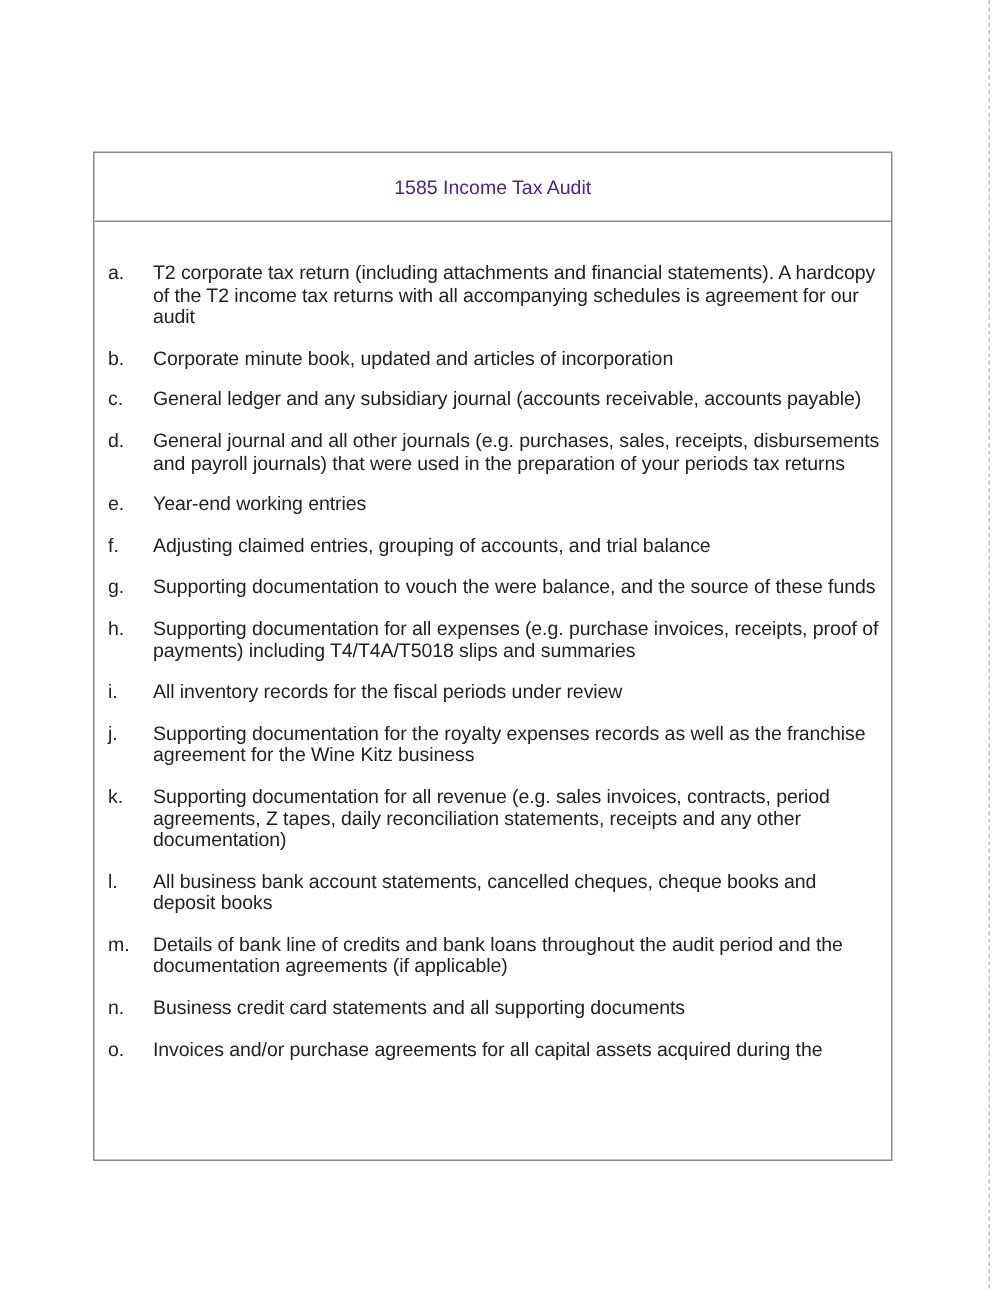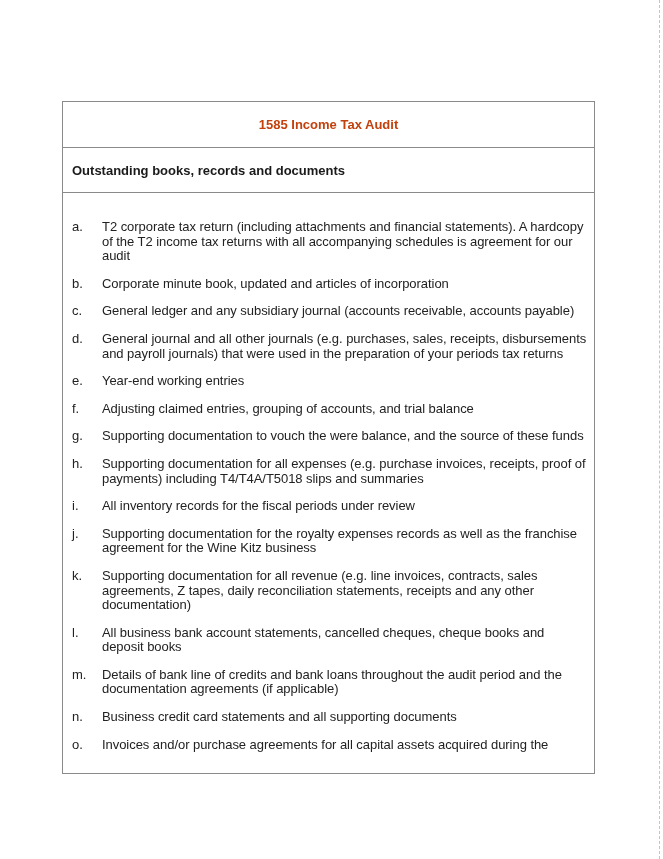--- a/index.html
+++ b/index.html
@@ -35,23 +35,23 @@
     }
     .title-row {
       height: 46px;
       border-bottom: 1px solid #8a8a8a;
       display: flex;
       align-items: center;
       justify-content: center;
       box-sizing: border-box;
     }
     .title-row span {
-      font-weight: bold;
+      font-weight: normal;
       font-size: 13px;
-      color: #c2410c;
+      color: #4c1d95;
     }
     .section-row {
       height: 45px;
       border-bottom: 1px solid #8a8a8a;
       display: flex;
       align-items: center;
       padding-left: 9px;
       box-sizing: border-box;
     }
     .section-row span {
@@ -82,23 +82,20 @@
   </style>
 </head>
 <body>
 
 <div class="scan-edge"></div>
 
 <div class="doc-table">
   <div class="title-row">
     <span>1585 Income Tax Audit</span>
   </div>
-  <div class="section-row">
-    <span>Outstanding books, records and documents</span>
-  </div>
   <div class="items">
     <div class="item">
       <span class="letter">a.</span>
       <span class="text">T2 corporate tax return (including attachments and financial statements).  A hardcopy of the T2 income tax returns with all accompanying schedules is agreement for our audit</span>
     </div>
     <div class="item">
       <span class="letter">b.</span>
       <span class="text">Corporate minute book, updated and articles of incorporation</span>
     </div>
     <div class="item">
@@ -128,21 +125,21 @@
     <div class="item">
       <span class="letter">i.</span>
       <span class="text">All inventory records for the fiscal periods under review</span>
     </div>
     <div class="item">
       <span class="letter">j.</span>
       <span class="text">Supporting documentation for the royalty expenses records as well as the franchise agreement for the Wine Kitz business</span>
     </div>
     <div class="item">
       <span class="letter">k.</span>
-      <span class="text">Supporting documentation for all revenue (e.g. line invoices, contracts, sales agreements, Z tapes, daily reconciliation statements, receipts and any other documentation)</span>
+      <span class="text">Supporting documentation for all revenue (e.g. sales invoices, contracts, period agreements, Z tapes, daily reconciliation statements, receipts and any other documentation)</span>
     </div>
     <div class="item">
       <span class="letter">l.</span>
       <span class="text">All business bank account statements, cancelled cheques, cheque books and deposit books</span>
     </div>
     <div class="item">
       <span class="letter">m.</span>
       <span class="text">Details of bank line of credits and bank loans throughout the audit period and the documentation agreements (if applicable)</span>
     </div>
     <div class="item">

